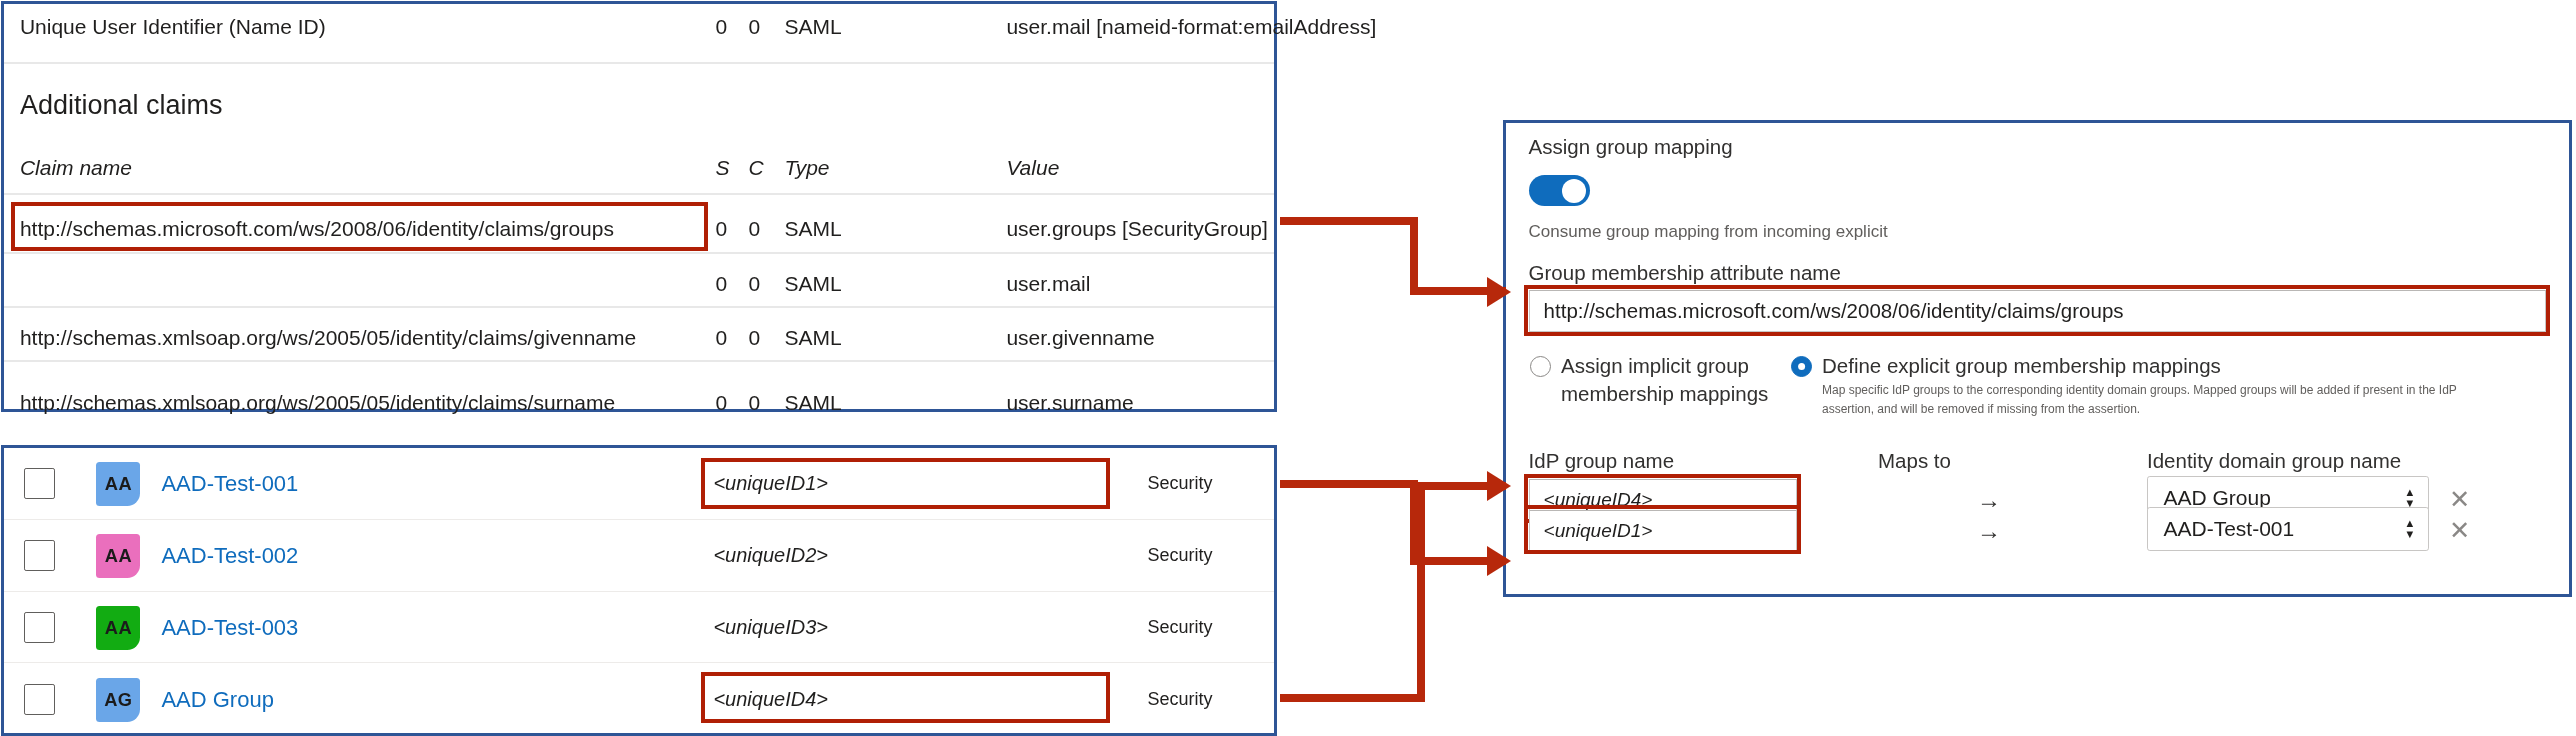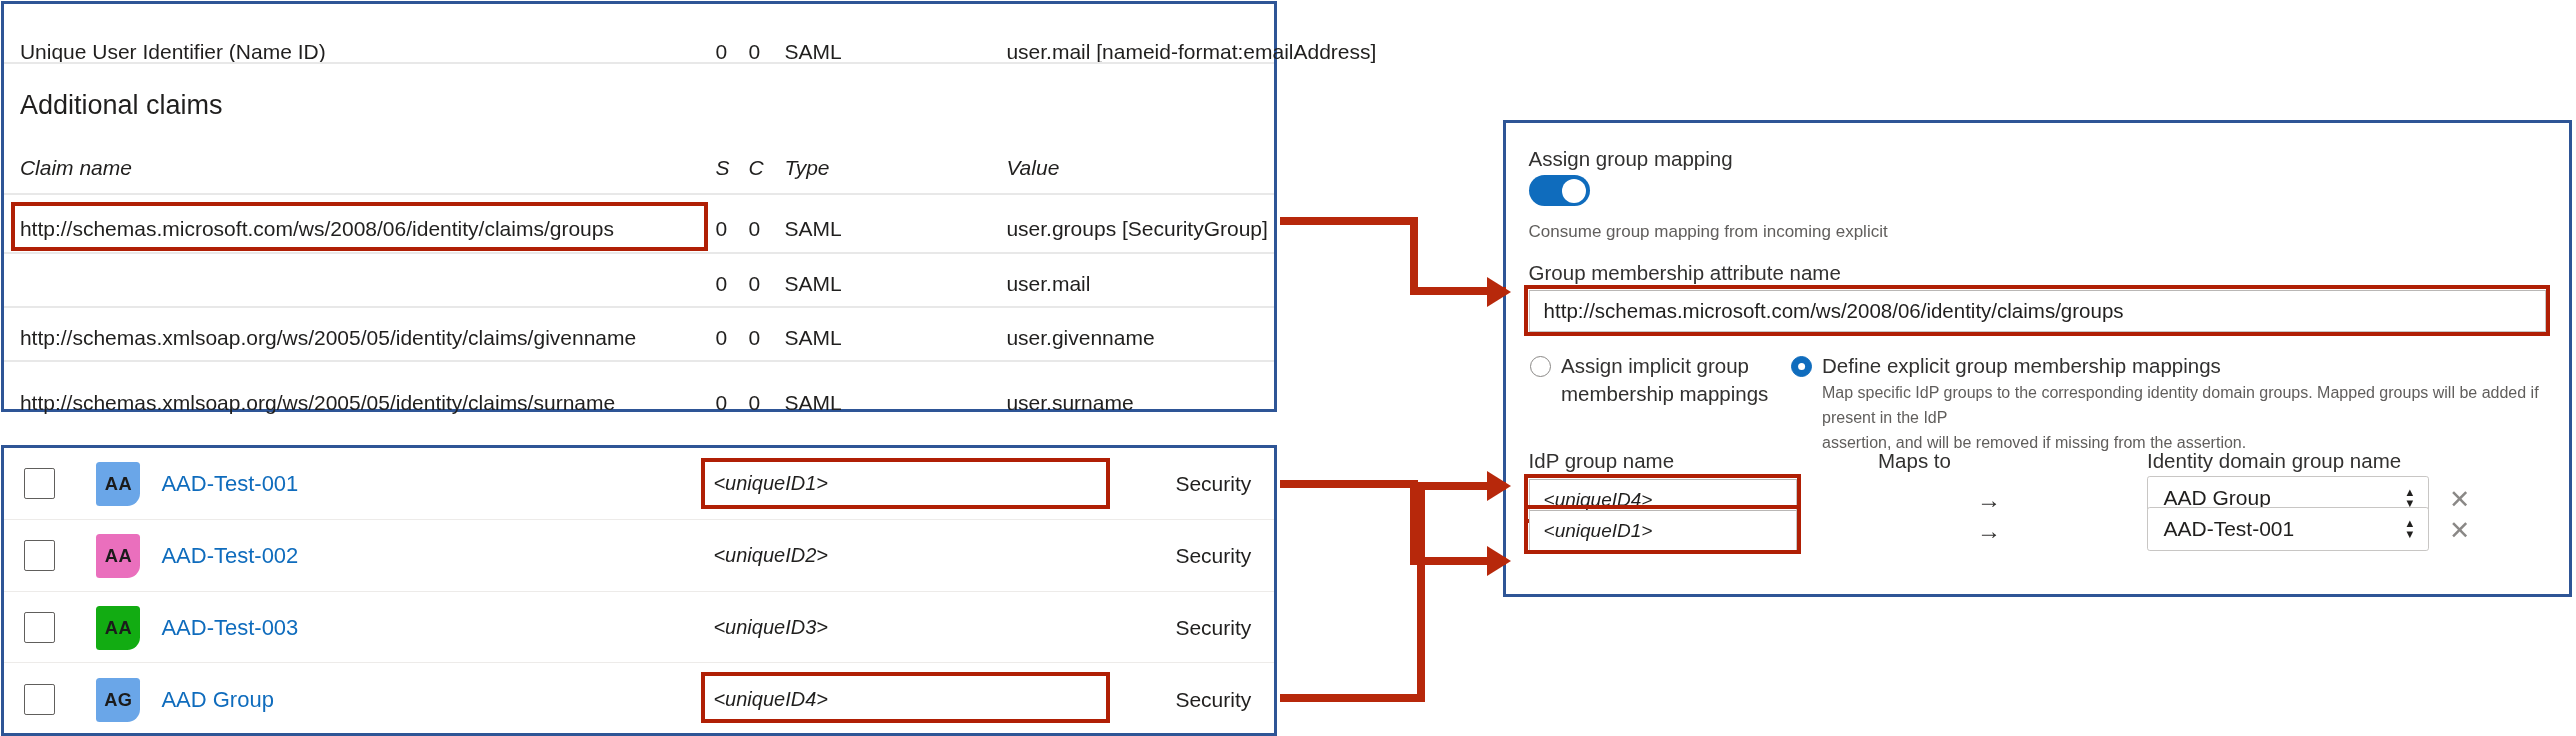--- a/index.html
+++ b/index.html
@@ -60,22 +60,22 @@
   }
   .grp-name {
     position: absolute; left: 157px;
     font-size: 22px; color: #0f6cbd; cursor: pointer;
   }
   .grp-uid {
     position: absolute; left: 709px;
     font-size: 20px; font-style: italic; color: #201f1e;
   }
   .grp-sec {
-    position: absolute; left: 1171px;
-    font-size: 21px; color: #201f1e;
+    position: absolute; left: 1143px;
+    font-size: 18px; color: #201f1e;
   }
 
   
   .mp-label { position: absolute; font-size: 20.5px; color: #323130; }
   .mp-sub   { position: absolute; font-size: 17px; color: #605e5c; }
 
   .toggle {
     position: absolute; width: 61px; height: 31px;
     border-radius: 15.5px; background: #0f6cbd;
   }
@@ -100,21 +100,21 @@
     position: absolute; width: 21px; height: 21px;
     border-radius: 50%; border: 1.4px solid #8a8886; background: #fff;
   }
   .radio.on { border: 1.4px solid #0f6cbd; background: #0f6cbd; }
   .radio.on::after {
     content: ""; position: absolute; left: 50%; top: 50%;
     transform: translate(-50%,-50%);
     width: 7.8px; height: 7.8px; border-radius: 50%; background: #ffffff;
   }
   .radio-text { position: absolute; font-size: 20.5px; color: #323130; line-height: 1.35; }
-  .desc-text  { position: absolute; font-size: 16px; color: #605e5c; line-height: 1.55; }
+  .desc-text  { position: absolute; font-size: 12px; color: #605e5c; line-height: 1.55; }
 
   .select {
     position: absolute;
     background: #ffffff; border: 0.7px solid #c8c6c4; border-radius: 2.8px;
     display: flex; align-items: center;
     padding-left: 15.5px;
     font-size: 21px; color: #201f1e;
   }
   .spin { position: absolute; right: 12.7px; top: 50%; transform: translateY(-50%);
           display: flex; flex-direction: column; gap: 3.5px; }
@@ -134,21 +134,21 @@
     border-left: 24px solid #b7280b;
   }
 </style>
 </head>
 <body>
 
 <div id="root">
 
   <div class="panel" id="claims-panel">
 
-    <div class="claim-row" style="top: 29px; height: 37px;">
+    <div class="claim-row" style="top: 4px; height: 37px;">
       <span class="cn">Unique User Identifier (Name ID)</span>
       <span class="cS">0</span>
       <span class="cC">0</span>
       <span class="cT">SAML</span>
       <span class="cV">user.mail [nameid-format:emailAddress]</span>
     </div>
     <div class="row-sep" style="top: 58px;"></div>
 
     <div class="section-title" style="top: 86px;">Additional claims</div>
 
@@ -242,21 +242,21 @@
       <span class="grp-uid">&lt;uniqueID4&gt;</span>
       <span class="grp-sec">Security</span>
     </div>
 
     <div class="hl" style="left: 697px; top: 10px;  width: 409px; height: 51px;"></div>
     <div class="hl" style="left: 697px; top: 224px; width: 409px; height: 51px;"></div>
   </div>
 
   <div class="panel" id="mapping-panel">
 
-    <div class="mp-label" style="left: 22.6px; top: 24px;">Assign group mapping</div>
+    <div class="mp-label" style="left: 22.6px; top: 12px;">Assign group mapping</div>
 
     <div class="toggle" style="left: 22.6px; top: 52px;">
       <span class="knob"></span>
     </div>
 
     <div class="mp-sub" style="left: 22.6px; top: 99px;">Consume group mapping from incoming explicit</div>
 
     <div class="mp-label" style="left: 22.6px; top: 138px;">Group membership attribute name</div>
 
     <div class="textbox" style="left: 22.6px; top: 167px; width: 1017px; height: 42px;">http://schemas.microsoft.com/ws/2008/06/identity/claims/groups</div>

